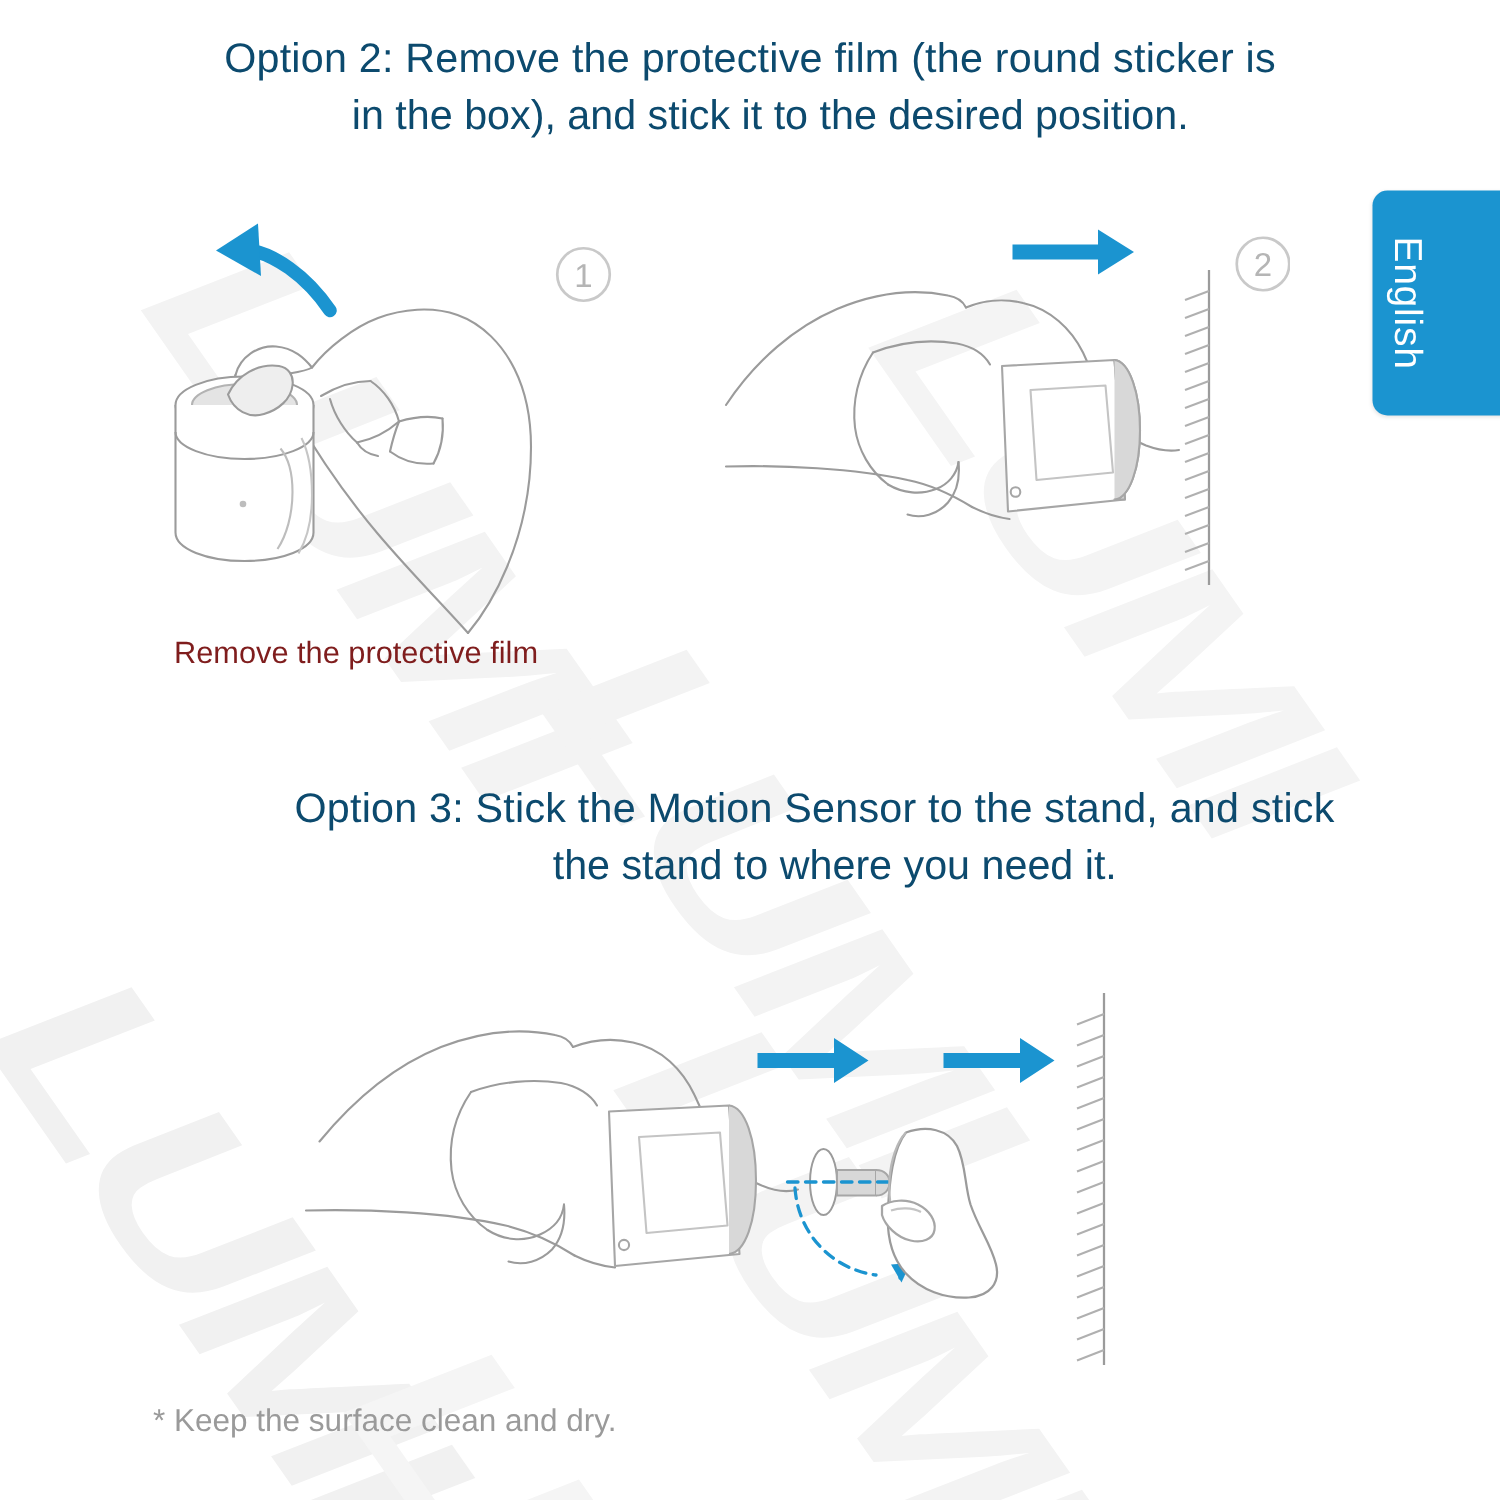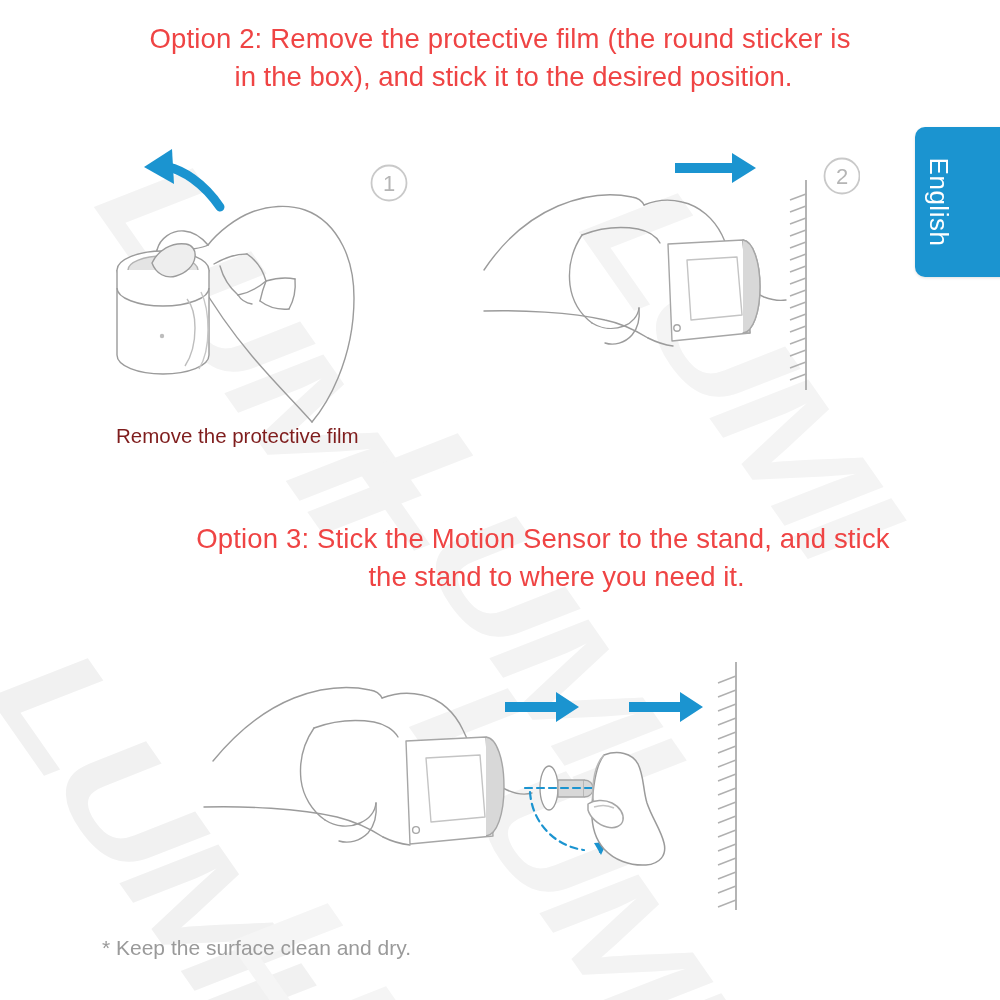--- a/index.html
+++ b/index.html
@@ -29,21 +29,21 @@
     transform-origin: 0 0;
     white-space: nowrap;
   }
 
   
   .option-heading {
     position: absolute;
     left: 0;
     width: 1000px;
     text-align: center;
-    color: #ef4444;
+    color: #0c4a6e;
     font-size: 27.5px;
     line-height: 38px;
     font-family: "Liberation Sans", sans-serif;
   }
   .option-heading .ln1 { display: block; letter-spacing: 0.15px; }
   .option-heading .ln2 { display: block; margin-left: 27px; }
 
   .caption {
     position: absolute;
     color: #7f1d1d;

